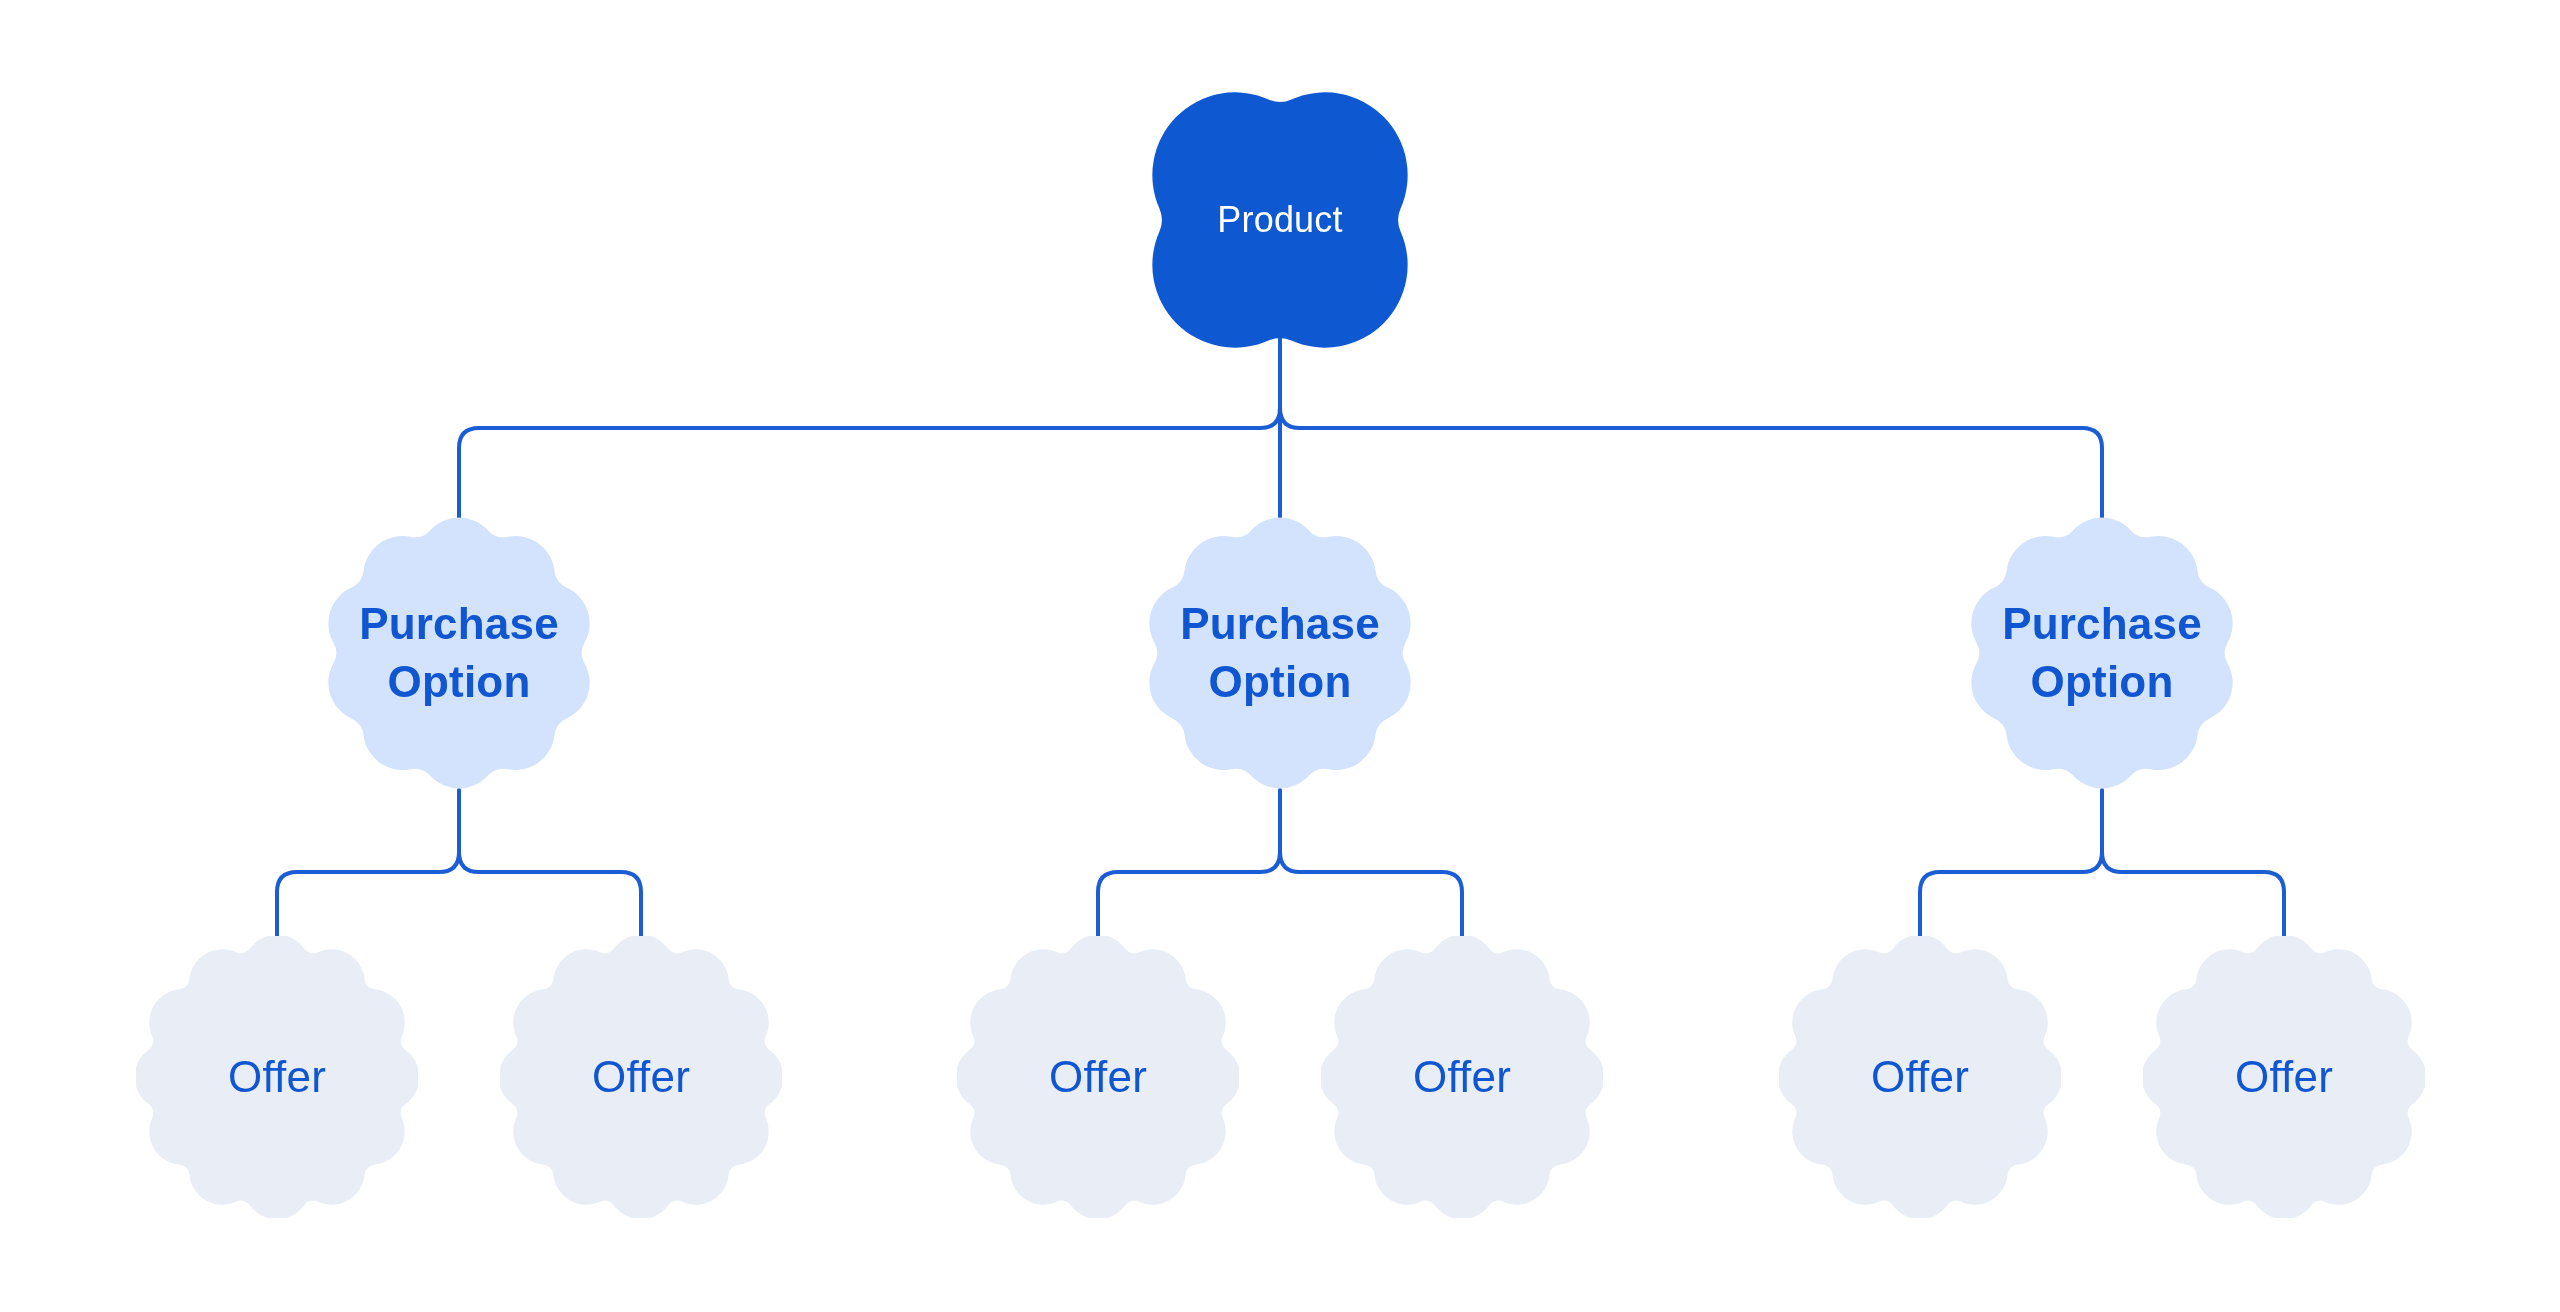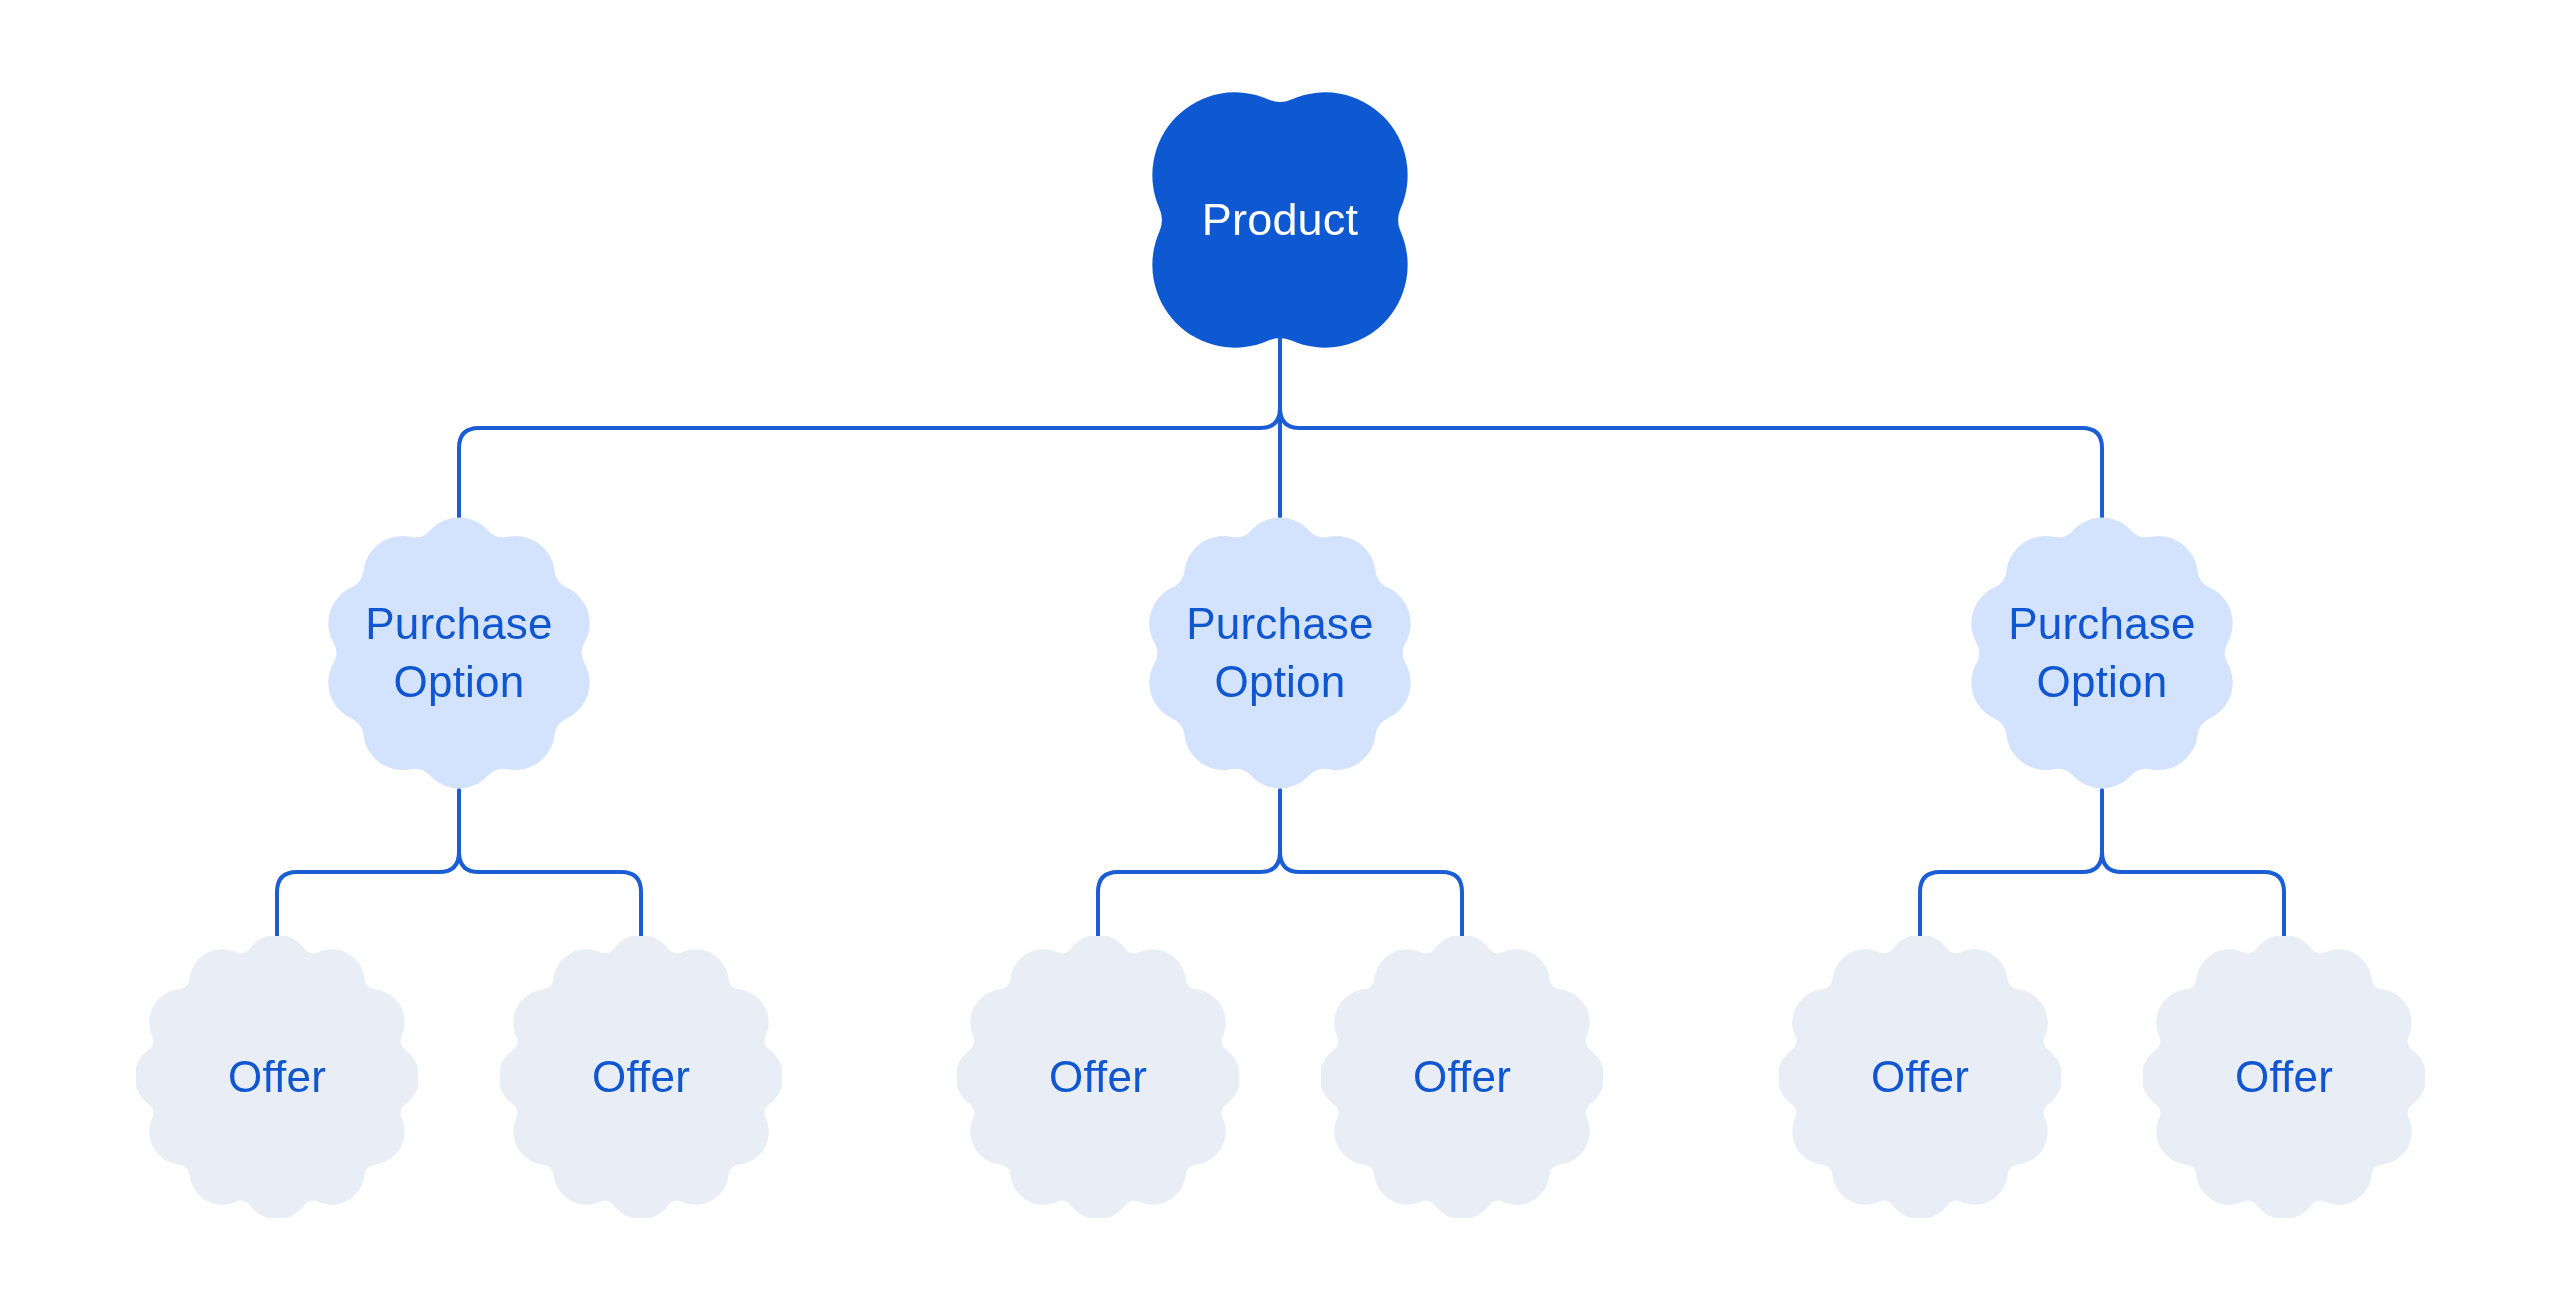--- a/index.html
+++ b/index.html
@@ -42,23 +42,23 @@
     align-items: center;
     justify-content: center;
     text-align: center;
     font-size: 44px;
     line-height: 1.32;
     letter-spacing: 0.2px;
     font-weight: 400;
   }
   
   .node.product { left: 1150px; top: 90px;  width: 260px; height: 260px; }
-  .node.product .label { font-size: 45px; }
+  .node.product .label { font-size: 36px; }
   .node.option  { width: 276px; height: 276px; top: 515px; }
-  .node.option .label { padding: 0 38px; }
+  .node.option .label { padding: 0 38px; font-weight: bold; }
   .node.offer   { width: 282px; height: 282px; top: 936px; }
   .node.option-1 { left: 321px; }
   .node.option-2 { left: 1142px; }
   .node.option-3 { left: 1964px; }
   .node.offer-1a { left: 136px; }
   .node.offer-1b { left: 500px; }
   .node.offer-2a { left: 957px; }
   .node.offer-2b { left: 1321px; }
   .node.offer-3a { left: 1779px; }
   .node.offer-3b { left: 2143px; }

